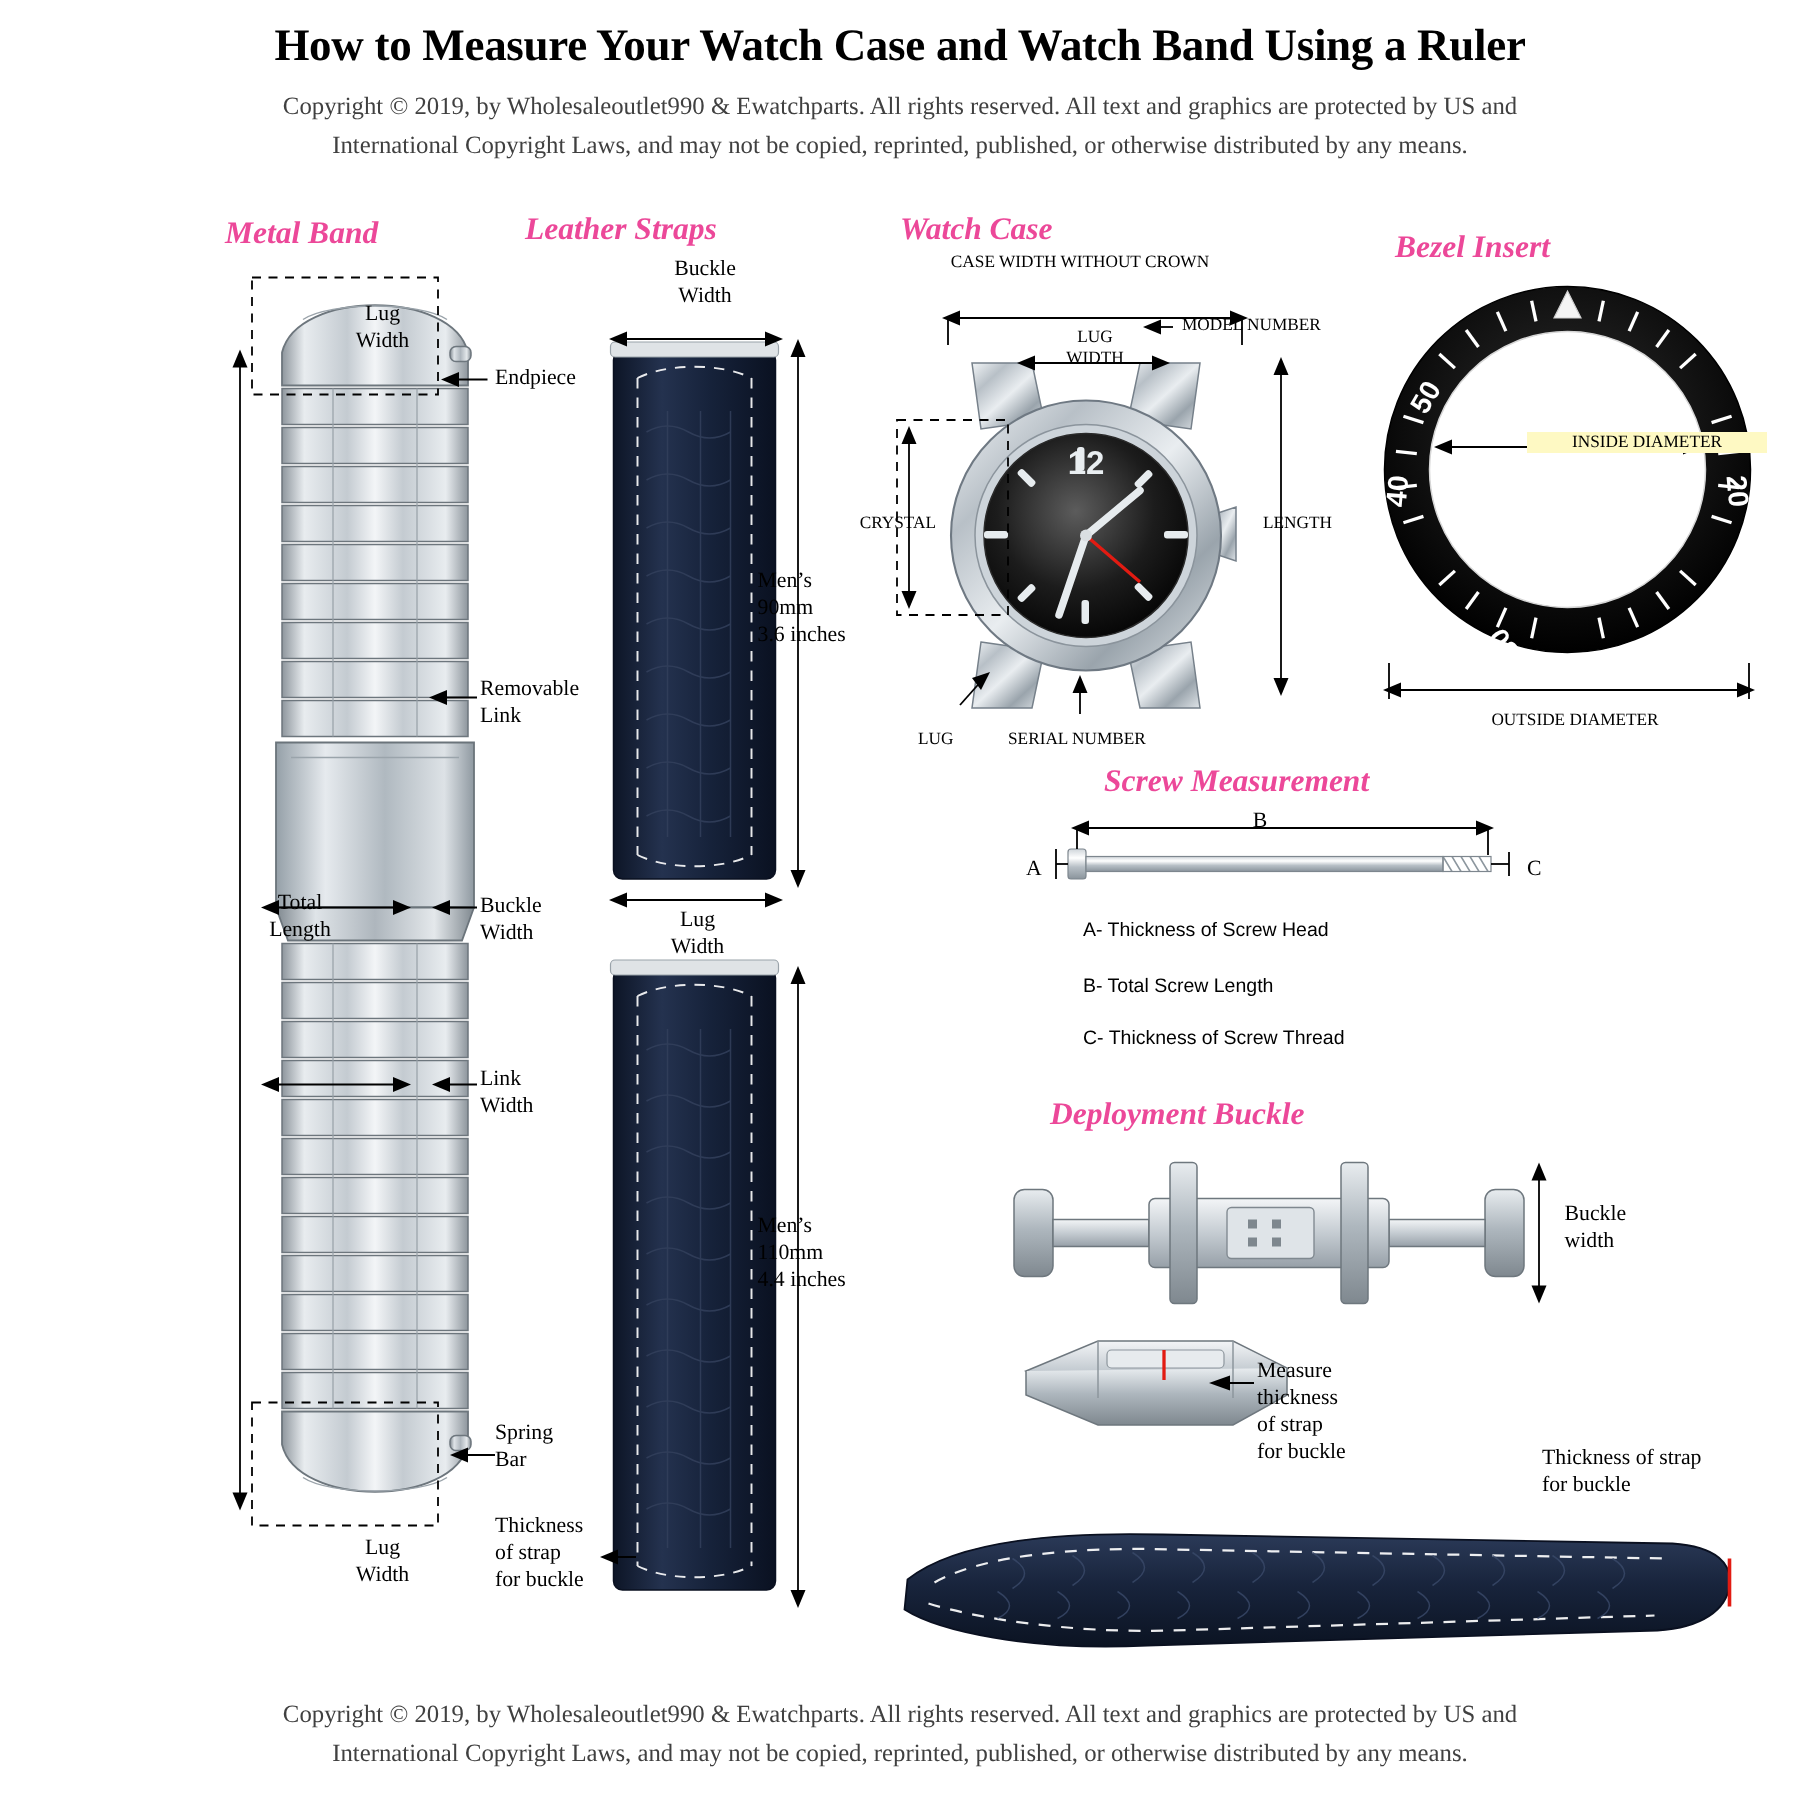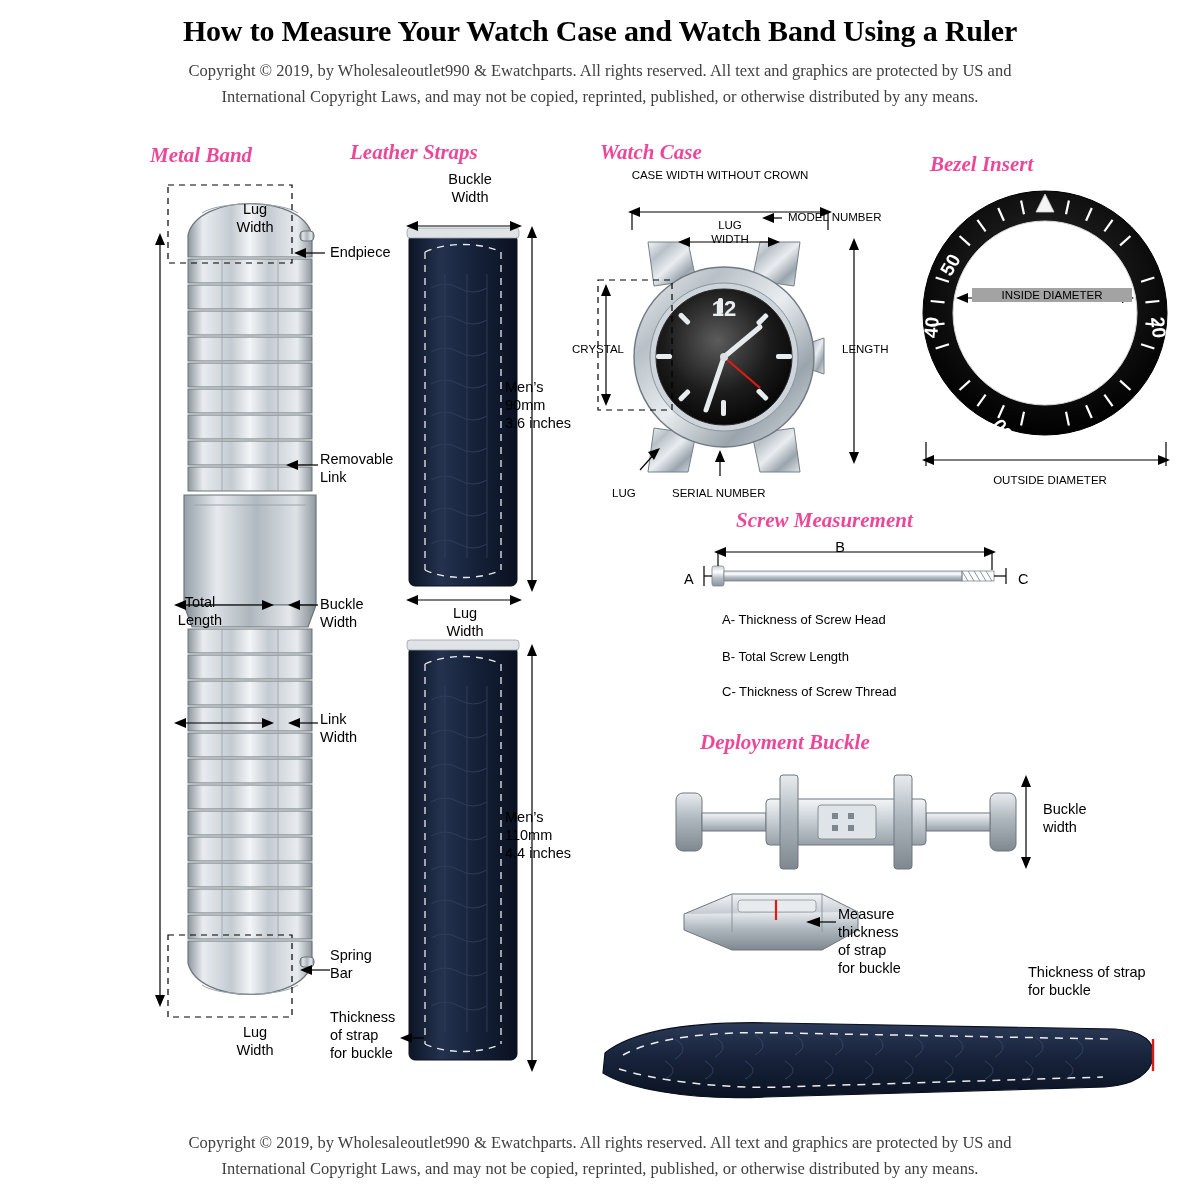--- a/index.html
+++ b/index.html
@@ -22,21 +22,21 @@
     font-family:"Liberation Serif", serif;
     font-size:16.5px;line-height:26px;color:#404040;
   }
   #copy-top{top:58px;}
   #copy-bottom{top:1130px;}
   .sect-title{
     color:#ec4899;font-weight:bold;
     font-family:"Liberation Serif", serif;
     font-size:21px;text-align:left;font-style:italic;
   }
-  .lbl{font-family:Liberation Sans, sans-serif;font-size:14.5px;line-height:18px;color:#000;}
+  .lbl{font-family:Liberation Serif, serif;font-size:14.5px;line-height:18px;color:#000;}
   .lbl.c{text-align:center;}
   .lbl.r{text-align:right;}
   .lbl.tiny{font-size:11.5px;line-height:14px;}
   .big{font-family:Liberation Sans, sans-serif;font-size:13px;line-height:23px;}
   svg{display:block;overflow:visible;}
 </style>
 </head>
 <body>
 
 <div class="abs" id="title">How to Measure Your Watch Case and Watch Band Using a Ruler</div>
@@ -425,21 +425,21 @@
   <text x="88" y="238" font-family="Liberation Sans, sans-serif" font-size="19" font-weight="bold" fill="#fff" text-anchor="middle" transform="rotate(-125 88 238)">30</text>
   <text x="232" y="140" font-family="Liberation Sans, sans-serif" font-size="19" font-weight="bold" fill="#fff" text-anchor="middle" transform="rotate(85 232 140)">20</text>
 
   <g stroke="#000" stroke-width="1.2" fill="none">
     <line x1="40" y1="110" x2="210" y2="110"></line>
     <path d="M48,105 L36,110 L48,115" fill="#000" stroke="none"></path>
     <path d="M202,105 L214,110 L202,115" fill="#000" stroke="none"></path>
   </g>
 </svg>
 </div>
-<div class="abs lbl tiny c" style="top:288px;left:972px;width:160px;background:#a3a3a3;text-align:center;">INSIDE DIAMETER</div>
+<div class="abs lbl tiny c" style="top:288px;left:1018px;width:160px;background:#fef9c3;text-align:center;">INSIDE DIAMETER</div>
 
 <div class="abs" style="top:440px;left:918px;">
 <svg width="256" height="34" viewBox="0 0 256 34">
   <g stroke="#000" stroke-width="1.2" fill="none">
     <line x1="8" y1="2" x2="8" y2="26"></line>
     <line x1="248" y1="2" x2="248" y2="26"></line>
     <line x1="8" y1="20" x2="248" y2="20"></line>
     <path d="M16,15 L4,20 L16,25" fill="#000" stroke="none"></path>
     <path d="M240,15 L252,20 L240,25" fill="#000" stroke="none"></path>
   </g>

